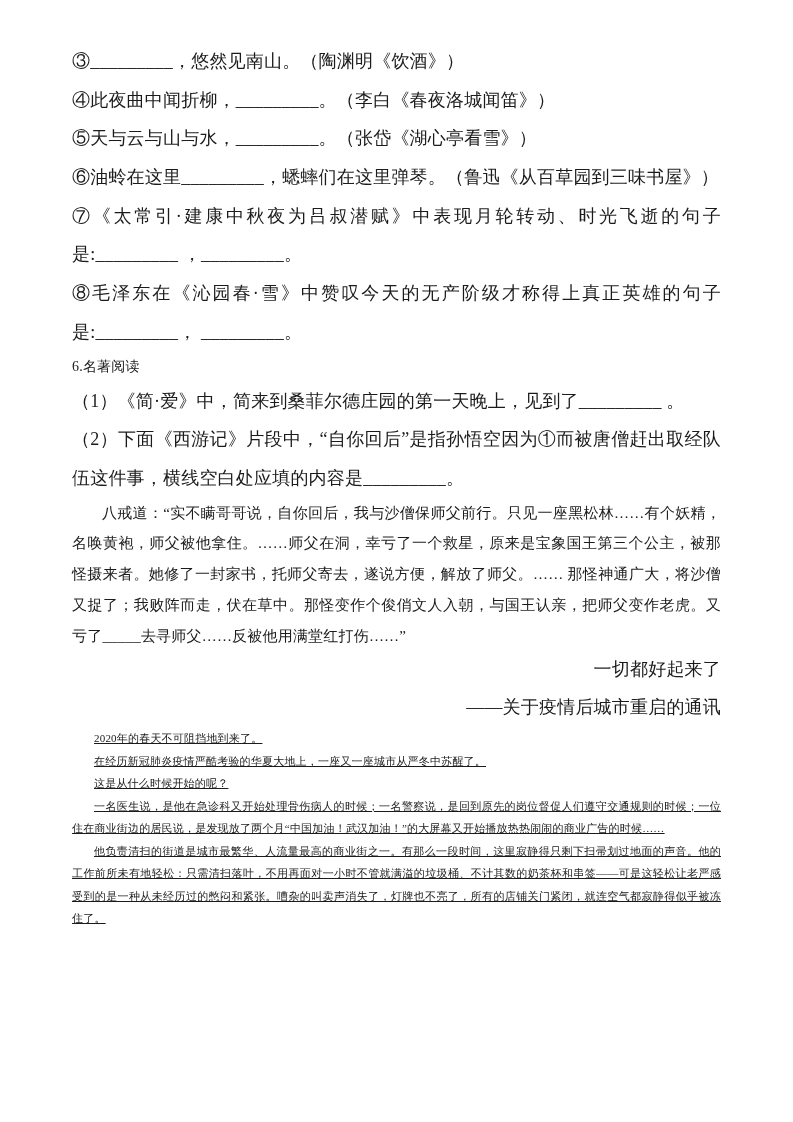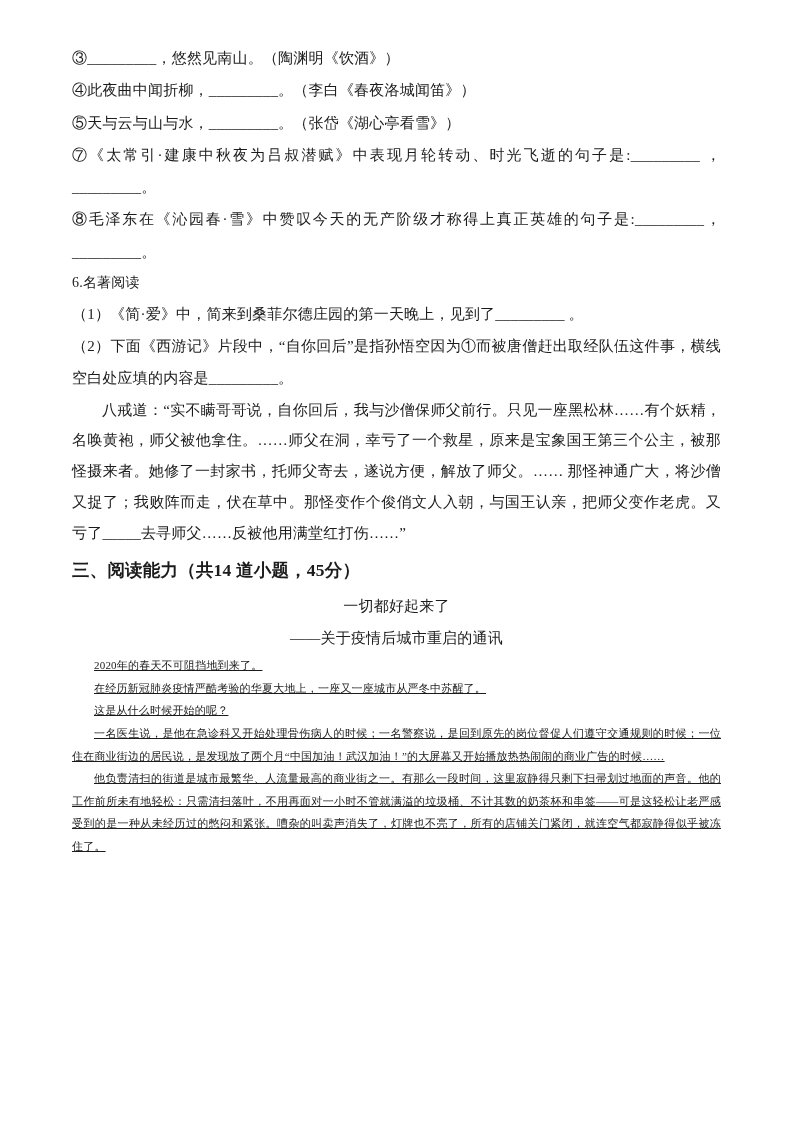--- a/index.html
+++ b/index.html
@@ -11,72 +11,72 @@
     font-family: "Liberation Serif", "DejaVu Serif", serif;
     color: #1b1b1b;
   }
   .page {
     width: 793px;
     min-height: 1122px;
     padding: 42px 72px 40px 72px;
     background: #ffffff;
   }
   .line {
-    font-size: 15px;
+    font-size: 18px;
     line-height: 2.15;
     text-align: justify;
     letter-spacing: 0.2px;
   }
   .q-heading { font-size: 14px; }
   .passage {
     font-size: 15px;
     line-height: 2.05;
     text-align: justify;
     text-indent: 2em;
     letter-spacing: 0.2px;
   }
   .section-heading {
     font-size: 17.5px;
     font-weight: bold;
     line-height: 2.0;
     margin: 5px 0 3px 0;
     letter-spacing: 0.2px;
   }
   .center {
-    font-size: 15px;
+    font-size: 18px;
     line-height: 2.1;
-    text-align: center;
+    text-align: right;
     letter-spacing: 0.2px;
   }
   .para {
     font-size: 11px;
     line-height: 2.05;
     text-align: justify;
     text-indent: 2em;
     letter-spacing: 0.2px;
     text-decoration: underline;
   }
 </style>
 </head>
 <body>
 
 <div class="page">
 
   <p class="line">③_________，悠然见南山。（陶渊明《饮酒》）</p>
   <p class="line">④此夜曲中闻折柳，_________。（李白《春夜洛城闻笛》）</p>
   <p class="line">⑤天与云与山与水，_________。（张岱《湖心亭看雪》）</p>
+  <p class="line">⑥油蛉在这里_________，蟋蟀们在这里弹琴。（鲁迅《从百草园到三味书屋》）</p>
   <p class="line">⑦《太常引·建康中秋夜为吕叔潜赋》中表现月轮转动、时光飞逝的句子是:_________ ，_________。</p>
   <p class="line">⑧毛泽东在《沁园春·雪》中赞叹今天的无产阶级才称得上真正英雄的句子是:_________， _________。</p>
 
   <p class="line q-heading">6.名著阅读</p>
   <p class="line">（1）《简·爱》中，简来到桑菲尔德庄园的第一天晚上，见到了_________ 。</p>
   <p class="line">（2）下面《西游记》片段中，“自你回后”是指孙悟空因为①而被唐僧赶出取经队伍这件事，横线空白处应填的内容是_________。</p>
   <p class="passage">八戒道：“实不瞒哥哥说，自你回后，我与沙僧保师父前行。只见一座黑松林……有个妖精，名唤黄袍，师父被他拿住。……师父在洞，幸亏了一个救星，原来是宝象国王第三个公主，被那怪摄来者。她修了一封家书，托师父寄去，遂说方便，解放了师父。…… 那怪神通广大，将沙僧又捉了；我败阵而走，伏在草中。那怪变作个俊俏文人入朝，与国王认亲，把师父变作老虎。又亏了_____去寻师父……反被他用满堂红打伤……”</p>
 
-  <h2 class="section-heading">三、阅读能力（共14 道小题，45分）</h2>
 
   <p class="center">一切都好起来了</p>
   <p class="center">——关于疫情后城市重启的通讯</p>
 
   <p class="para">2020年的春天不可阻挡地到来了。</p>
   <p class="para">在经历新冠肺炎疫情严酷考验的华夏大地上，一座又一座城市从严冬中苏醒了。</p>
   <p class="para">这是从什么时候开始的呢？</p>
   <p class="para">一名医生说，是他在急诊科又开始处理骨伤病人的时候；一名警察说，是回到原先的岗位督促人们遵守交通规则的时候；一位住在商业街边的居民说，是发现放了两个月“中国加油！武汉加油！”的大屏幕又开始播放热热闹闹的商业广告的时候……</p>
   <p class="para">他负责清扫的街道是城市最繁华、人流量最高的商业街之一。有那么一段时间，这里寂静得只剩下扫帚划过地面的声音。他的工作前所未有地轻松：只需清扫落叶，不用再面对一小时不管就满溢的垃圾桶、不计其数的奶茶杯和串签——可是这轻松让老严感受到的是一种从未经历过的憋闷和紧张。嘈杂的叫卖声消失了，灯牌也不亮了，所有的店铺关门紧闭，就连空气都寂静得似乎被冻住了。</p>
 

